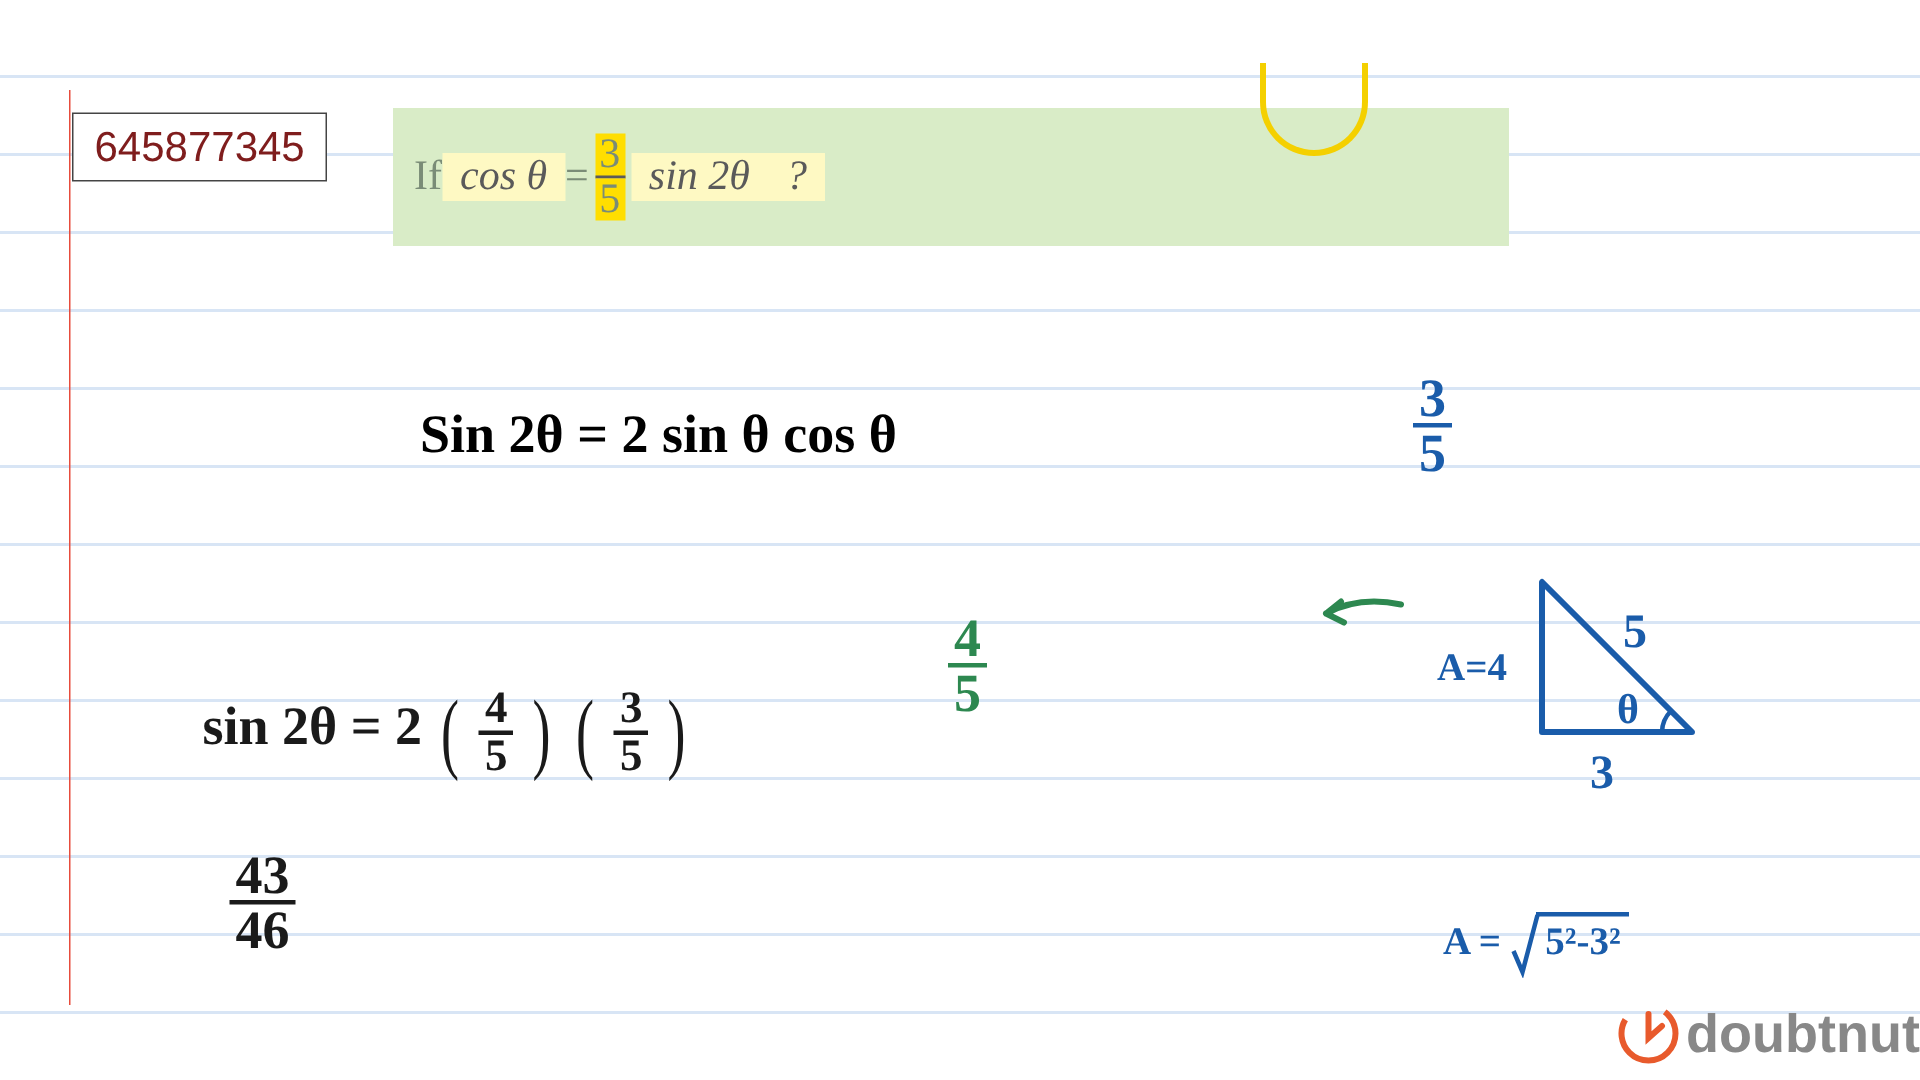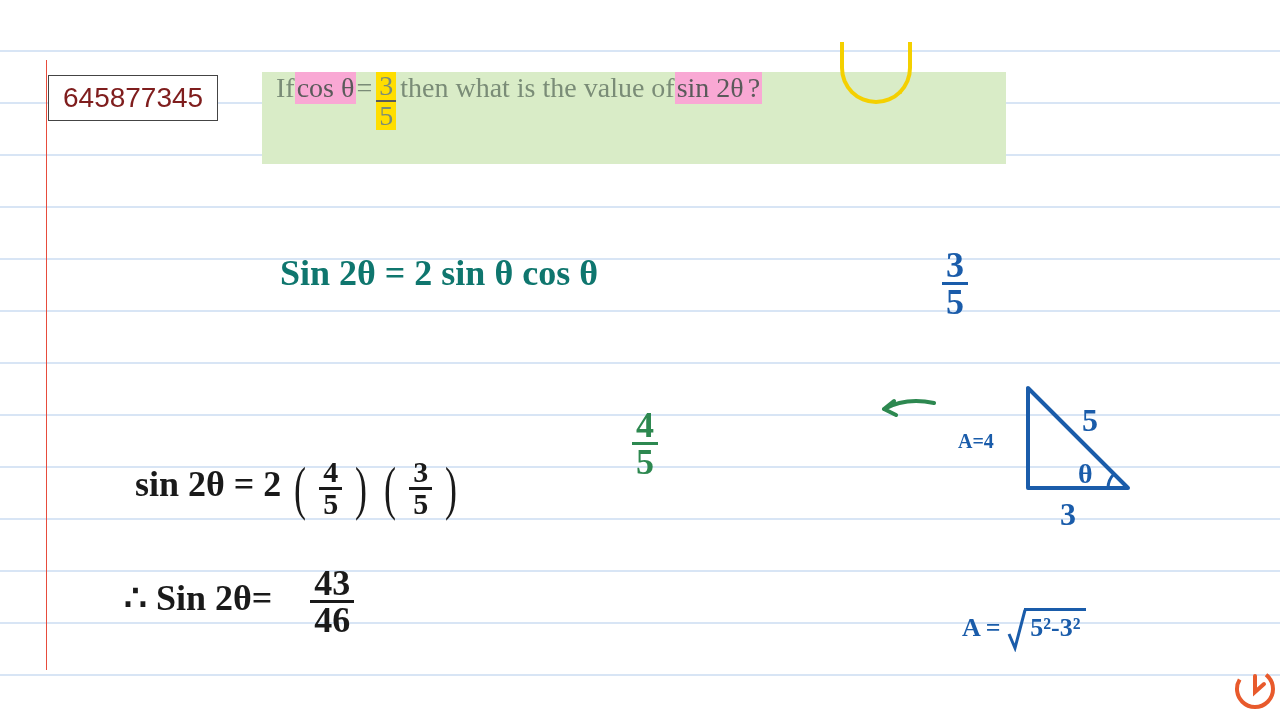--- a/index.html
+++ b/index.html
@@ -47,27 +47,27 @@
     }
     .question-box {
       position: absolute;
       left: 262px;
       top: 72px;
       width: 744px;
       height: 92px;
       background: #d9ecc7;
       z-index: 2;
       display: flex;
-      align-items: flex-start;
+      align-items: center;
       padding-left: 14px;
       font-size: 28px;
       color: #7a8c77;
       font-family: 'Times New Roman', serif;
     }
-    .hl-yellow { background: #f9a8d4; color: #5a5a5a; padding: 0 2px; }
+    .hl-yellow { background: #fef9c3; color: #5a5a5a; padding: 0 12px; font-style: italic;}
     .frac { display: inline-flex; flex-direction: column; align-items: center; vertical-align: middle; margin: 0 4px;}
     .frac .num { border-bottom: 2px solid #5a5a5a; padding: 0 3px; line-height: 1;}
     .frac .num.hl { background: #ffde00; border-bottom: 2px solid #5a5a5a;}
     .frac .den { padding: 0 3px; line-height: 1;}
     .frac .den.hl { background: #ffde00;}
     .yellow-circle {
       position: absolute;
       left: 840px;
       top: 42px;
       width: 72px;
@@ -78,21 +78,21 @@
       z-index: 4;
     }
     .handwrite {
       position: absolute;
       z-index: 3;
       font-family: 'Comic Sans MS', cursive;
       font-size: 36px;
       font-weight: bold;
       white-space: nowrap;
     }
-    .red-ink { color: #0f766e; }
+    .red-ink { color: #000000; margin-top: 16px; }
     .blue-ink { color: #1a5caa; }
     .green-ink { color: #2d8850; }
     .black-ink { color: #1a1a1a; text-align: right; }
 
     .hw-frac { display: inline-flex; flex-direction: column; align-items: center; vertical-align: middle; line-height: 0.95;}
     .hw-frac .n { border-bottom: 3px solid currentColor; padding: 0 4px;}
     .hw-frac .d { padding: 0 4px;}
 
     .paren-l, .paren-r { font-size: 60px; font-weight: normal; vertical-align: middle; line-height: 0; display: inline-block; transform: scaleX(0.6);}
 
@@ -112,21 +112,20 @@
 <div class="id-box">645877345</div>
 
 <div class="question-box">
   <span>If </span>
   <span class="hl-yellow">cos θ</span>
   <span> = </span>
   <span class="frac">
     <span class="num hl">3</span>
     <span class="den hl">5</span>
   </span>
-  <span> then what is the value of </span>
   <span class="hl-yellow">sin 2θ</span>
   <span class="hl-yellow">?</span>
 </div>
 
 <div class="yellow-circle"></div>
 
 <div class="handwrite red-ink" style="left: 280px; top: 252px;">Sin 2θ  =  2 sin θ cos θ</div>
 
 <div class="handwrite blue-ink" style="left: 942px; top: 248px;">
   <span class="hw-frac">
@@ -144,21 +143,21 @@
 
 <svg class="arrow-green" viewBox="0 0 60 25">
   <path d="M58 8 Q 30 2 8 14 M8 14 L 18 6 M8 14 L 20 20" stroke="#2d8850" stroke-width="4" fill="none" stroke-linecap="round"></path>
 </svg>
 
 <div class="triangle-container">
   <svg width="200" height="160" viewBox="0 0 200 160">
     <path d="M 68 8 L 68 108 L 168 108 Z" stroke="#1a5caa" stroke-width="4" fill="none" stroke-linejoin="round"></path>
     <path d="M 148 108 A 20 20 0 0 1 154 94" stroke="#1a5caa" stroke-width="3" fill="none"></path>
   </svg>
-  <span class="handwrite blue-ink" style="font-size:20px; position:absolute; left:-2px; top:50px;">A=4</span>
+  <span class="handwrite blue-ink" style="font-size:26px; position:absolute; left:-2px; top:50px;">A=4</span>
   <span class="handwrite blue-ink" style="font-size:32px; position:absolute; left:122px; top:22px;">5</span>
   <span class="handwrite blue-ink" style="font-size:32px; position:absolute; left:100px; top:116px;">3</span>
   <span class="handwrite blue-ink" style="font-size:28px; position:absolute; left:118px; top:78px;">θ</span>
 </div>
 
 <div class="handwrite black-ink" style="left: 135px; top: 458px;">
   <span>sin 2θ = 2 </span>
   <span class="paren-l">(</span>
   <span class="hw-frac" style="font-size:30px;">
     <span class="n">4</span>
@@ -167,21 +166,20 @@
   <span class="paren-r">)</span>
   <span class="paren-l">(</span>
   <span class="hw-frac" style="font-size:30px;">
     <span class="n">3</span>
     <span class="d">5</span>
   </span>
   <span class="paren-r">)</span>
 </div>
 
 <div class="handwrite black-ink" style="left: 124px; top: 566px;">
-  <span>∴ Sin 2θ= </span>
   <span style="display:inline-block; width:20px;"></span>
   <span class="hw-frac">
     <span class="n">43</span>
     <span class="d">46</span>
   </span>
 </div>
 
 <div class="handwrite blue-ink" style="left: 962px; top: 608px; font-size: 26px;">
   <span>A = </span>
   <span class="sqrt-sign">
@@ -189,13 +187,14 @@
         <path d="M 2 26 L 8 40 L 18 2" stroke="#1a5caa" stroke-width="3" fill="none"></path>
       </svg>
   </span><span class="sqrt-bar">5²-3²</span>
 </div>
 
 <div class="logo">
   <svg class="logo-icon" viewBox="0 0 42 42">
     <circle cx="21" cy="21" r="18" stroke="#e85a2c" stroke-width="4" fill="none" stroke-dasharray="80 30" transform="rotate(-45 21 21)"></circle>
     <path d="M 21 8 L 21 24 L 30 16" stroke="#e85a2c" stroke-width="4" fill="none" stroke-linecap="round"></path>
   </svg>
+  <span>doubtnut</span>
 </div>
 
 </body></html>

